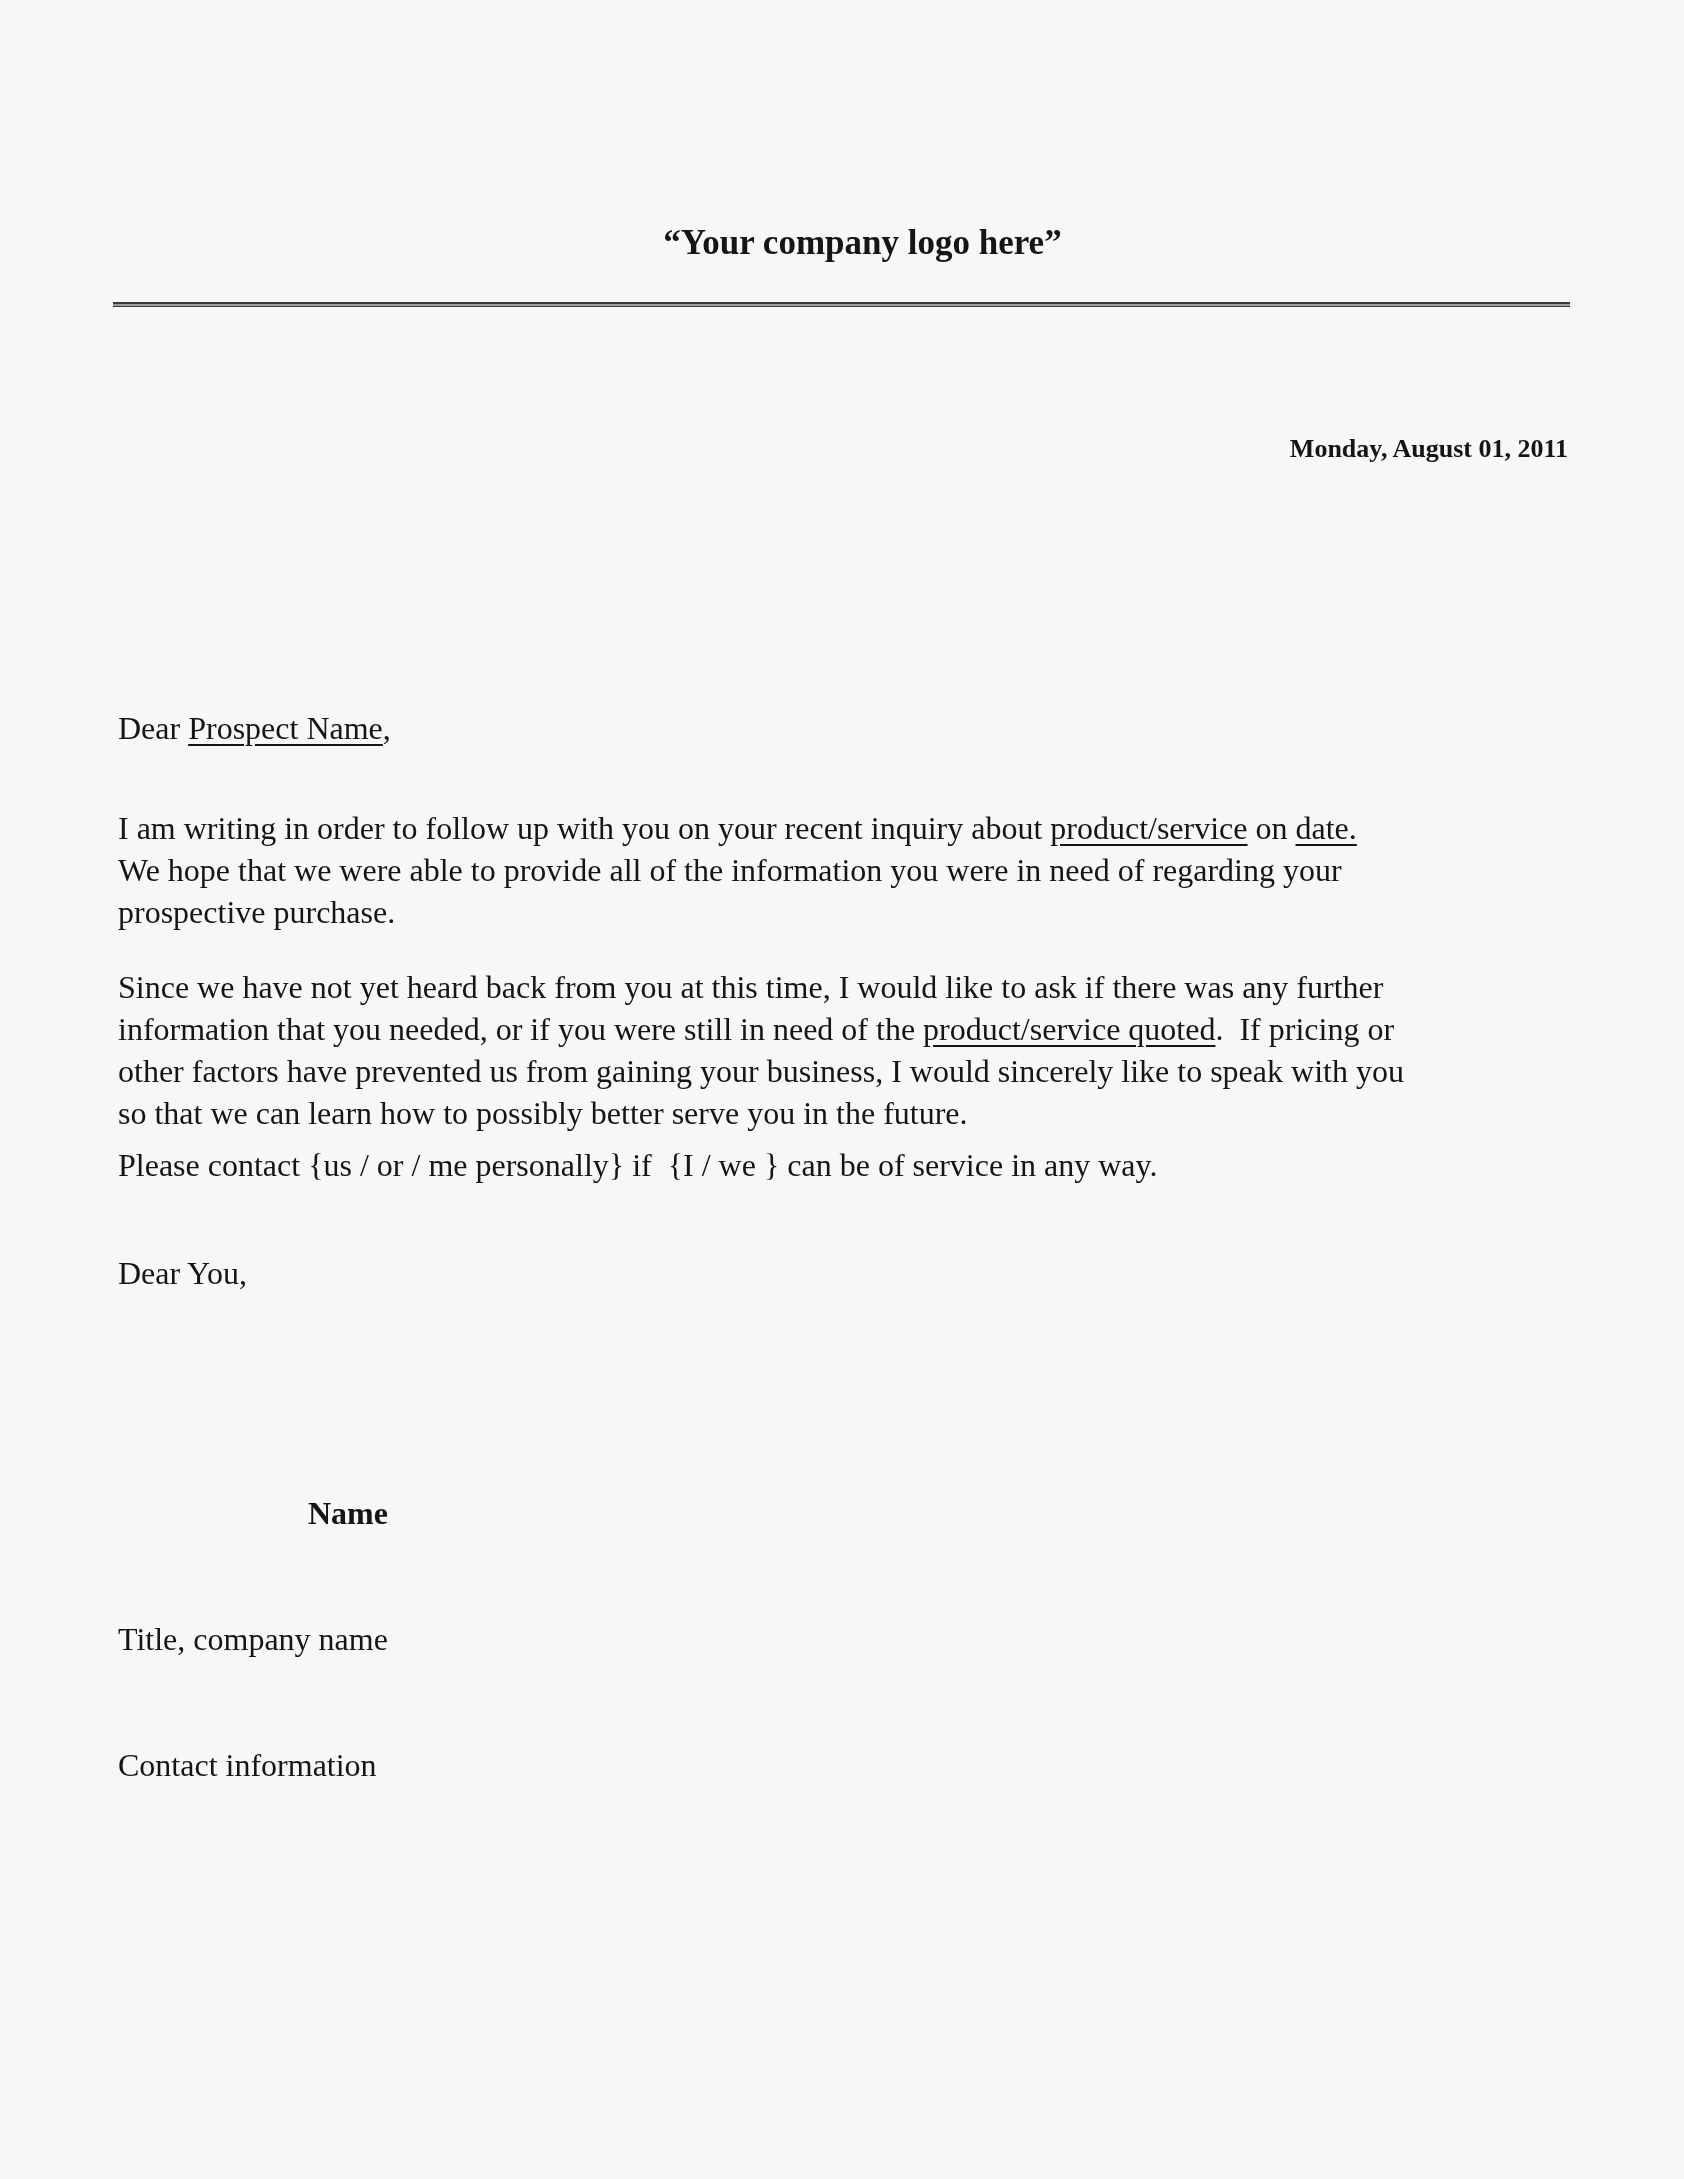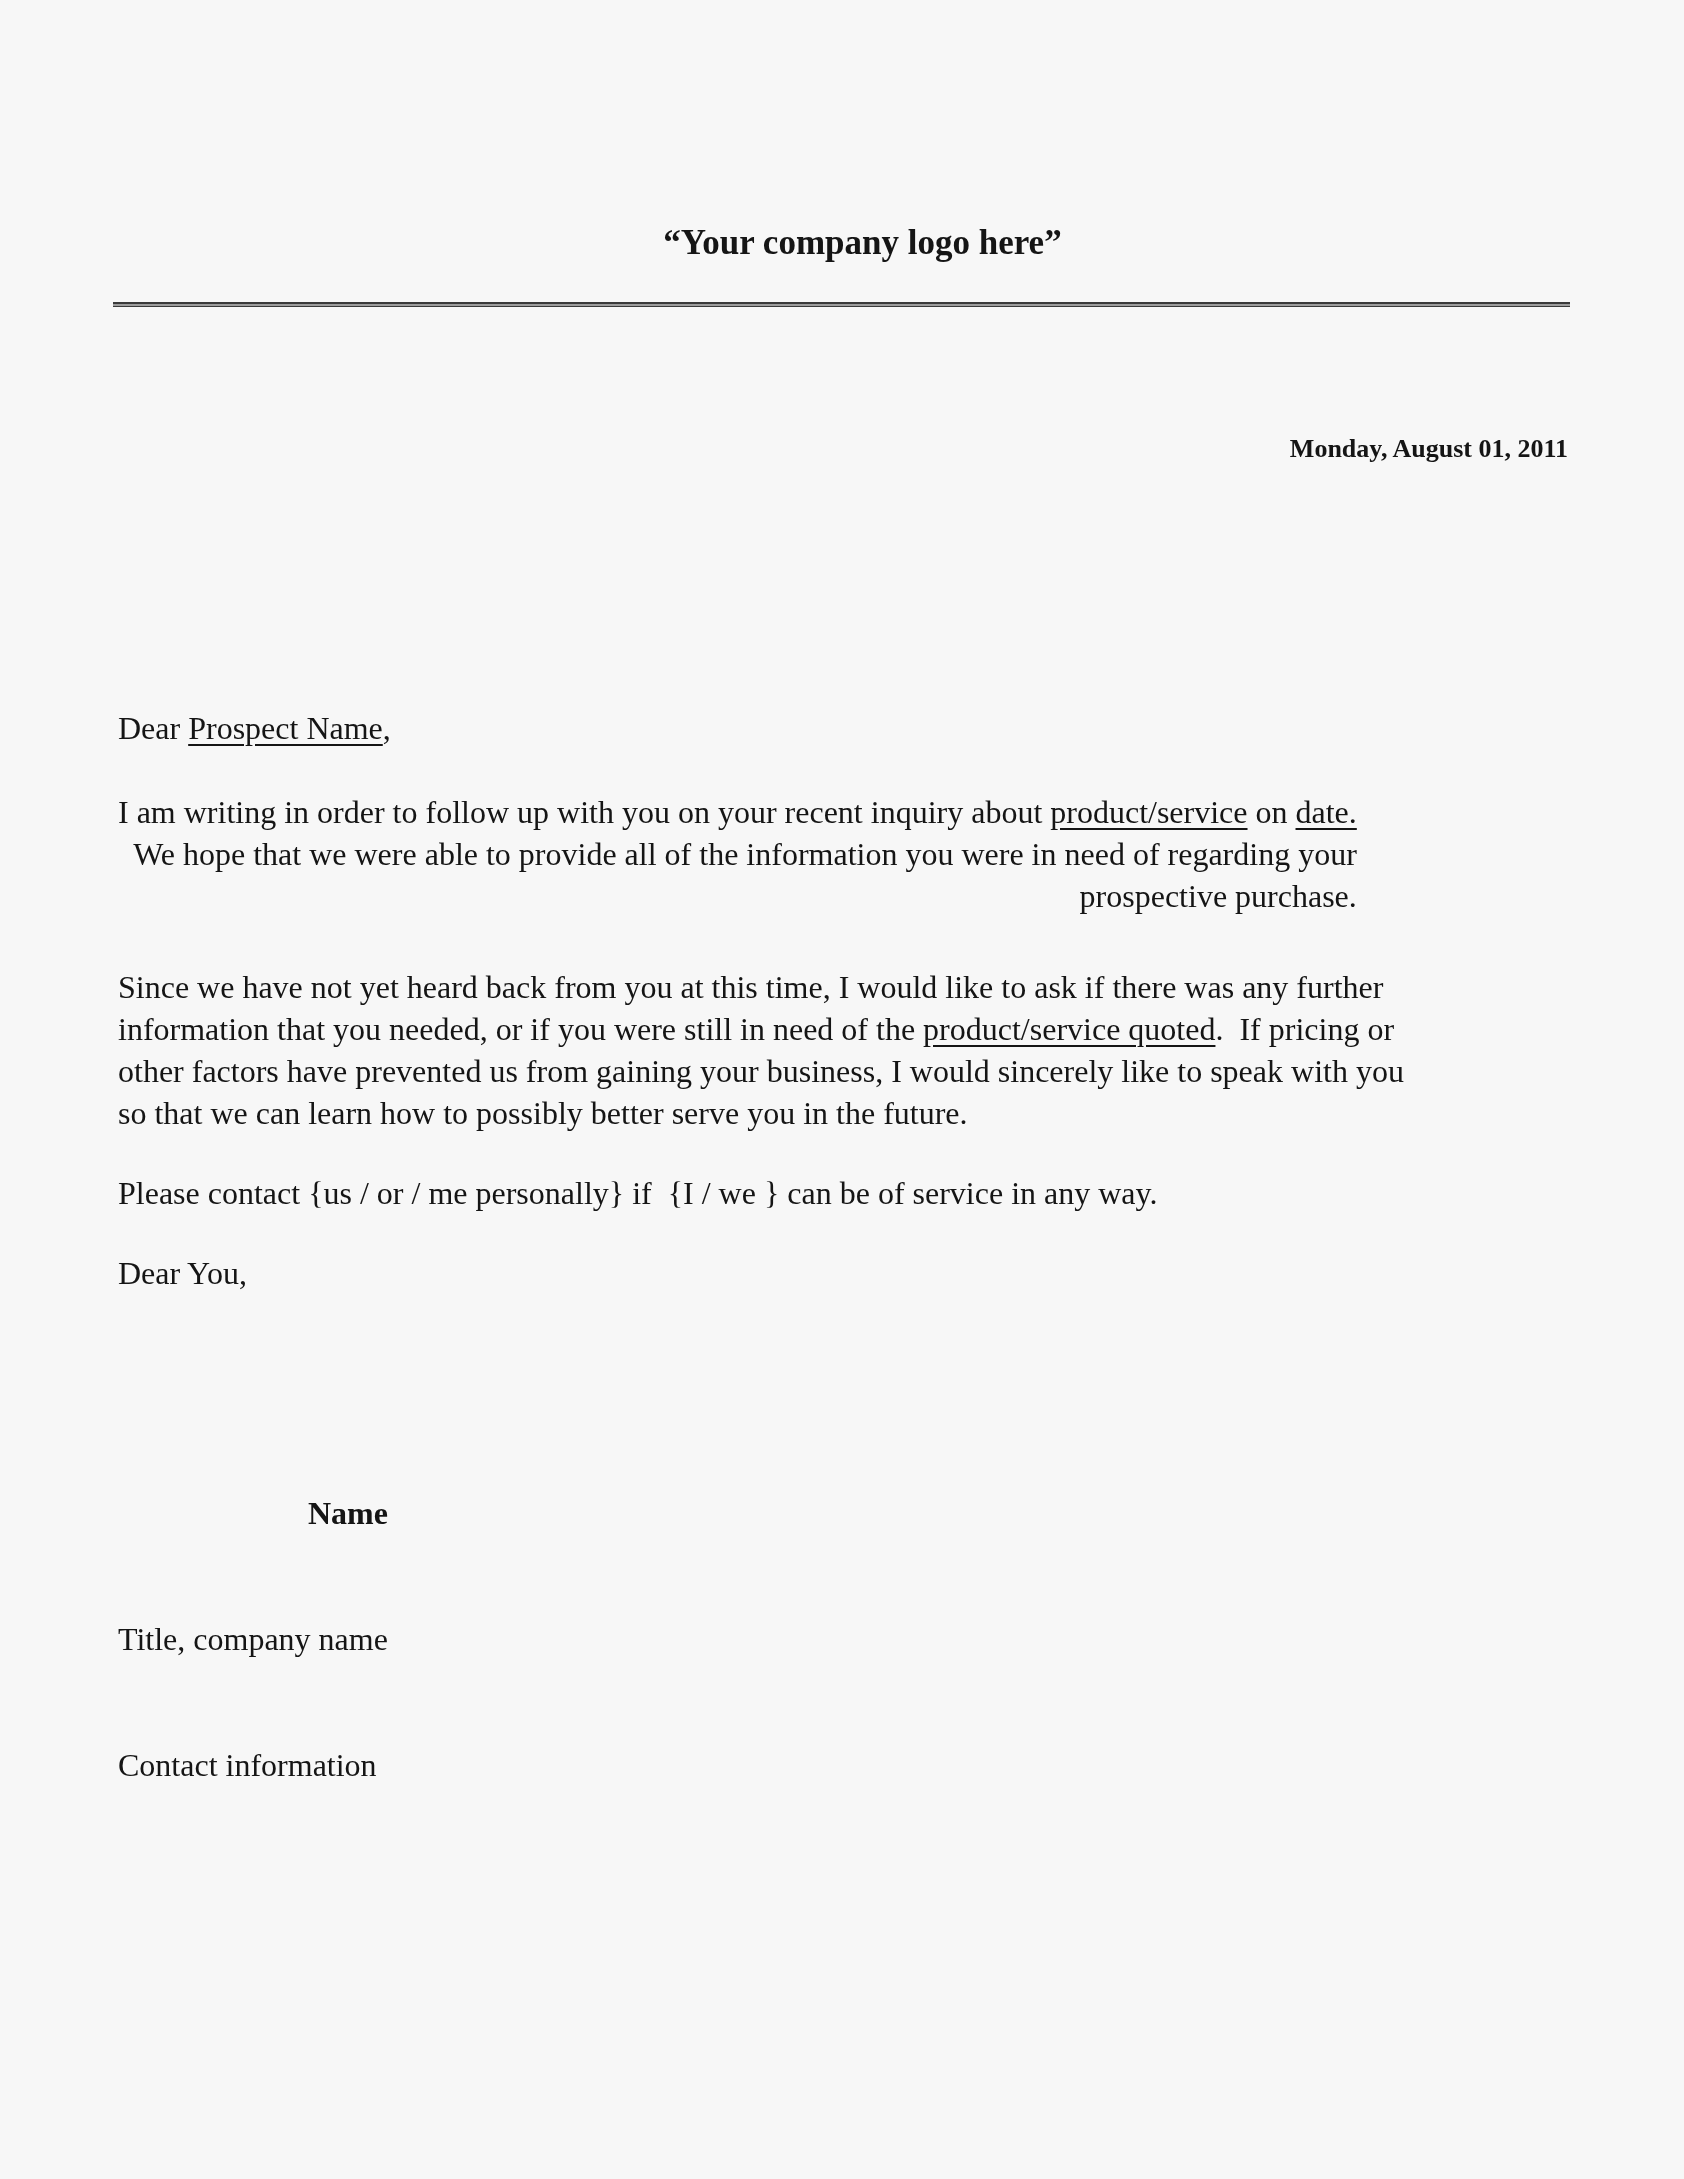--- a/index.html
+++ b/index.html
@@ -45,23 +45,23 @@
   }
   .block {
     position: absolute;
     left: 118px;
     font-size: 32px;
     line-height: 42px;
     white-space: pre;
     margin-top: 44px;
   }
   .salutation { top: 663px; }
-  .para1      { top: 747px; text-align: right; }
+  .para1      { top: 763px; }
   .para2      { top: 922px; }
-  .para3      { top: 1128px; }
+  .para3      { top: 1100px; }
   .closing    { top: 1208px; }
   .signature  { top: 1364px; }
   .u {
     text-decoration: underline;
     text-underline-offset: 5.3px;
     text-decoration-thickness: 1.8px;
   }
   .sig-name { font-weight: bold; text-align: right; }
 </style>
 </head>

